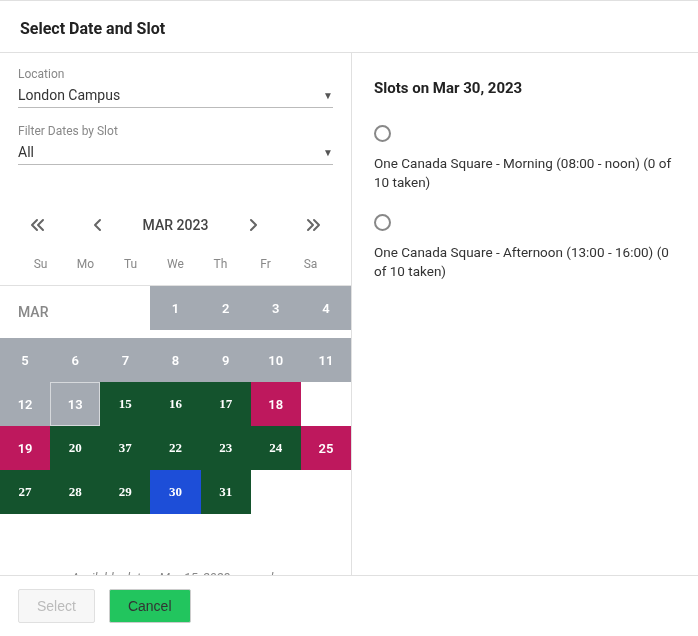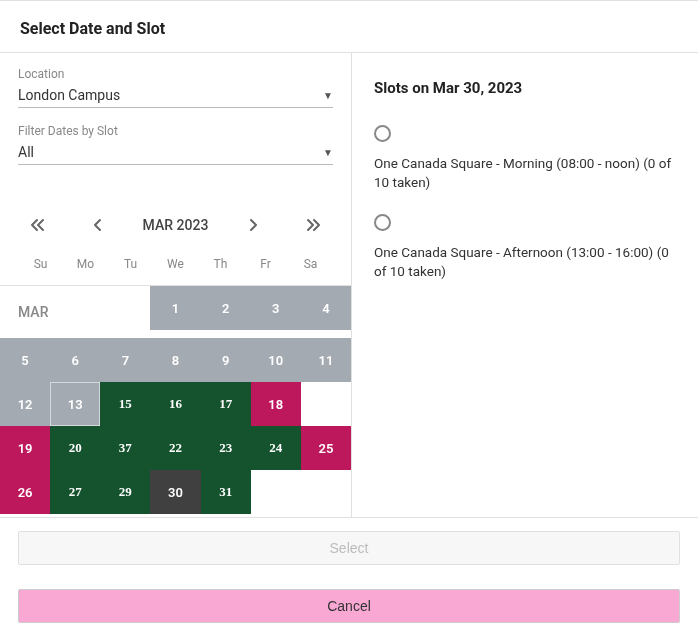--- a/index.html
+++ b/index.html
@@ -145,22 +145,23 @@
     .day.dark {
       background: #be185d;
       color: #fff;
     }
     .day.avail {
       background: #14532d;
       color: #fff;
       font-family: Liberation Serif, serif;
     }
     .day.selected {
-      background: #404040;
+      background: #1d4ed8;
       color: #fff;
+      font-family: Liberation Serif, serif;
     }
     .available-note {
       margin-top: 56px;
       text-align: center;
       font-size: 12.5px;
       font-style: italic;
       color: #888;
     }
     .slots-title {
       font-size: 15px;
@@ -186,28 +187,27 @@
     }
     .slot-label {
       font-size: 13.5px;
       color: #333;
       line-height: 1.4;
     }
     .dialog-footer {
       border-top: 1px solid #e0e0e0;
       padding: 13px 18px;
       display: flex;
-      gap: 24px;
-      flex-direction: column;
+      gap: 14px;
     }
     .btn {
       padding: 8px 18px;
       font-size: 14px;
       border: 1px solid #ccc;
-      background: #f9a8d4;
+      background: #22c55e;
       color: #333;
       cursor: pointer;
       border-radius: 2px;
     }
     .btn:disabled {
       color: #bbb;
       background: #f7f7f7;
       border-color: #e0e0e0;
       cursor: not-allowed;
     }
@@ -304,22 +304,22 @@
             <div class="calendar-row">
               <div class="day dark">19</div>
               <div class="day avail">20</div>
               <div class="day avail">37</div>
               <div class="day avail">22</div>
               <div class="day avail">23</div>
               <div class="day avail">24</div>
               <div class="day dark">25</div>
             </div>
             <div class="calendar-row">
-              <div class="day dark">26</div>
               <div class="day avail">27</div>
+              <div class="day avail">28</div>
               <div class="day avail">29</div>
               <div class="day selected">30</div>
               <div class="day avail">31</div>
               <div style="background: rgb(255, 255, 255);"></div>
             </div>
           </div>
       </div>
 
       <div class="available-note">Available dates: Mar 15, 2023 onwards</div>
 

